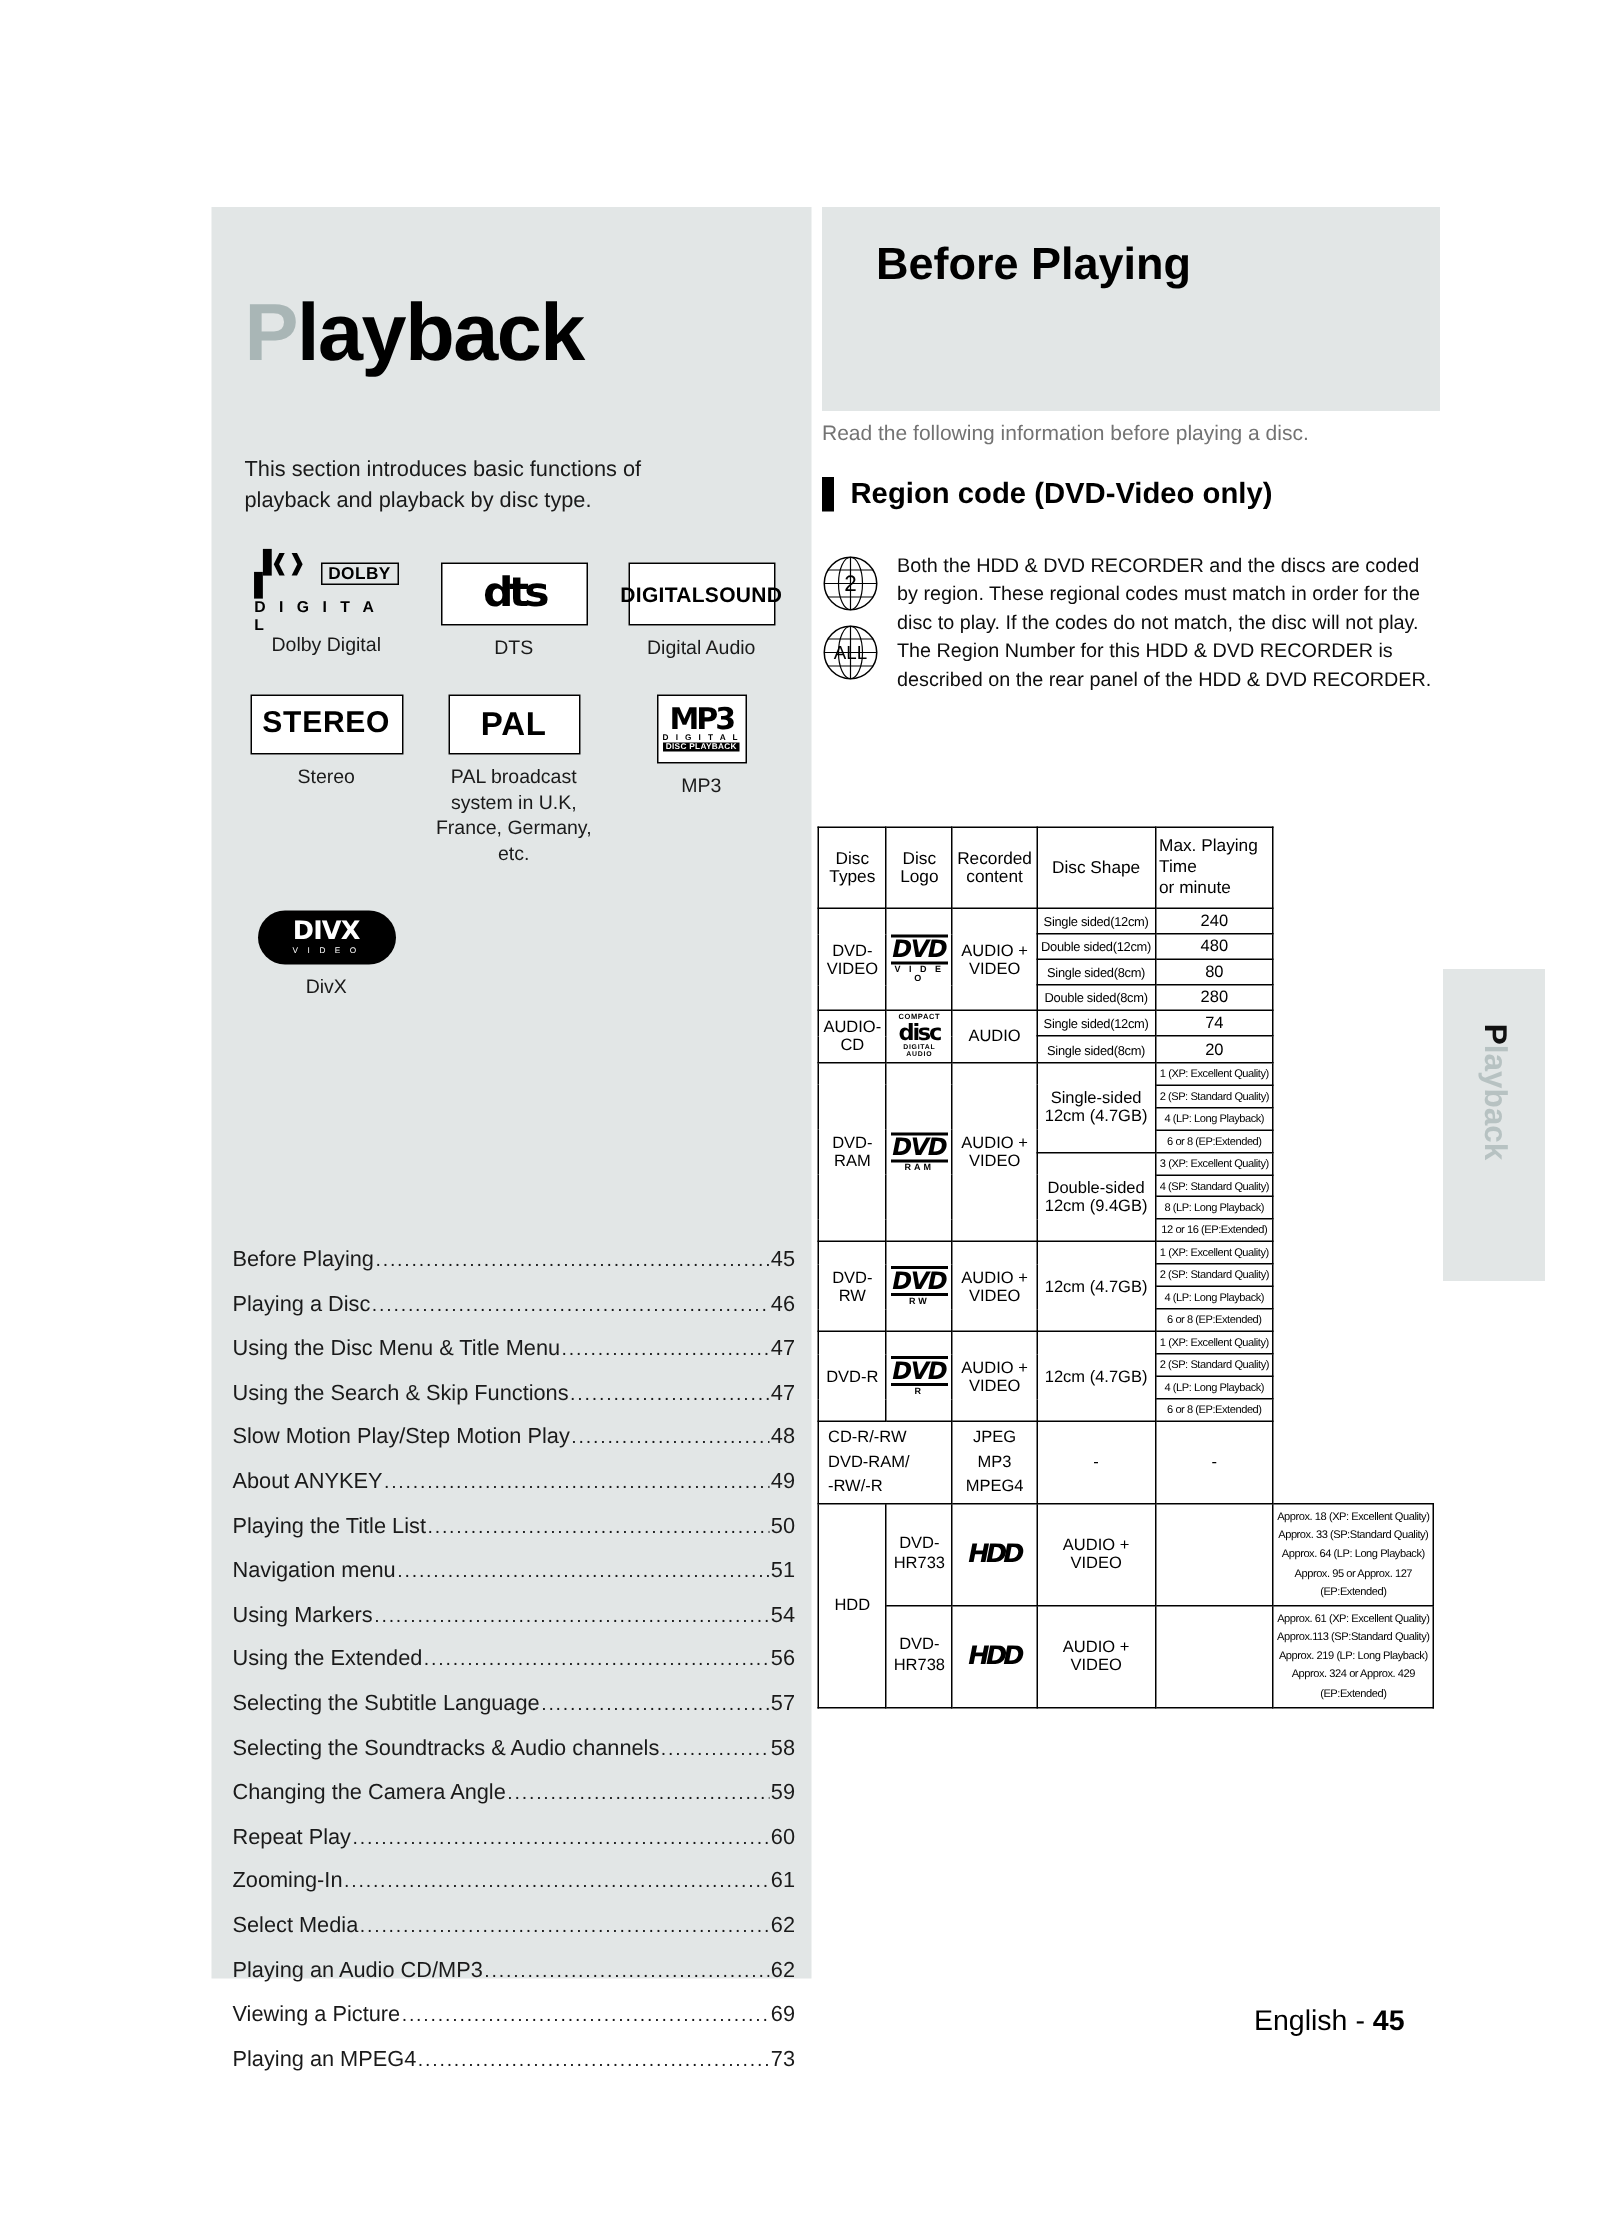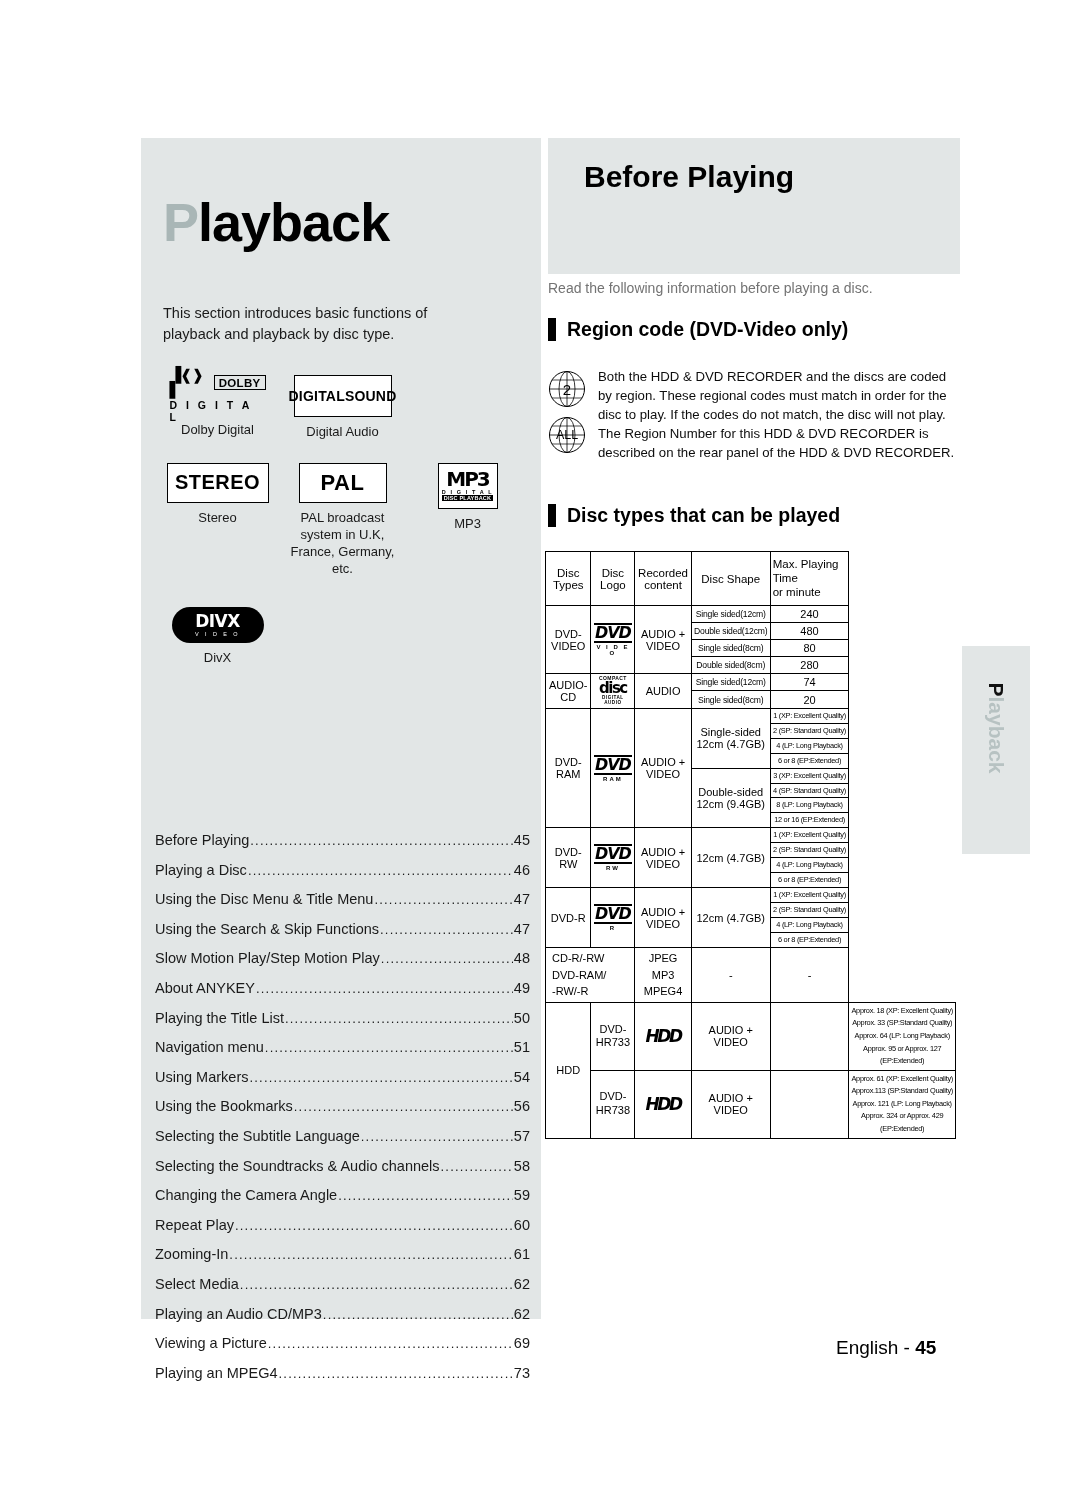--- a/index.html
+++ b/index.html
@@ -118,20 +118,26 @@
         <div class="lg-dolby">
           <div class="dolby-top">
             <span class="dd-bars">▐❰❱▌</span>
             <span class="dolby-box">DOLBY</span>
           </div>
           <div class="dolby-bot">D I G I T A L</div>
         </div>
         <div class="logo-cap">Dolby Digital</div>
       </div>
       <div class="logo-cell">
+        <div class="lg-dts">
+            <span class="dts-txt">dts</span>
+          </div>
+        <div class="logo-cap">DTS</div>
+      </div>
+      <div class="logo-cell">
         <div class="lg-digsound">
           <span>DIGITAL</span>
           <span>SOUND</span>
         </div>
         <div class="logo-cap">Digital Audio</div>
       </div>
     </div>
 
     <div class="logo-row" style="margin-top:22px;">
       <div class="logo-cell">
@@ -207,21 +213,21 @@
         <span class="toc-label">Navigation menu</span>
         <span class="toc-dots">................................................................................</span>
         <span class="toc-page">51</span>
       </div>
       <div class="toc-row">
         <span class="toc-label">Using Markers</span>
         <span class="toc-dots">................................................................................</span>
         <span class="toc-page">54</span>
       </div>
       <div class="toc-row">
-        <span class="toc-label">Using the Bookmarks</span>
+        <span class="toc-label">Using the Extended</span>
         <span class="toc-dots">................................................................................</span>
         <span class="toc-page">56</span>
       </div>
       <div class="toc-row">
         <span class="toc-label">Selecting the Subtitle Language</span>
         <span class="toc-dots">................................................................................</span>
         <span class="toc-page">57</span>
       </div>
       <div class="toc-row">
         <span class="toc-label">Selecting the Soundtracks &amp; Audio channels</span>
@@ -295,24 +301,20 @@
             <line x1="1.5" y1="19" x2="36.5" y2="19" stroke="#000" stroke-width="0.8"></line>
             <path d="M4 10 H34" stroke="#000" stroke-width="0.7" fill="none"></path>
             <path d="M4 28 H34" stroke="#000" stroke-width="0.7" fill="none"></path>
           </svg>
         <div class="globe-label all" style="background:transparent;">ALL</div>
       </div>
     </div>
     <div class="region-text">Both the HDD &amp; DVD RECORDER and the discs are coded by region. These regional codes must match in order for the disc to play. If the codes do not match, the disc will not play. The Region Number for this HDD &amp; DVD RECORDER is described on the rear panel of the HDD &amp; DVD RECORDER.</div>
   </div>
 
-  <div class="sec-head" id="sec-disc">
-    <span class="sec-bar"></span>
-    <span class="sec-text">Disc types that can be played</span>
-  </div>
 
   <table class="disc-table">
     <tbody>
         <tr class="hdr">
       <td class="c-types">Disc Types</td>
       <td class="c-logo">Disc Logo</td>
       <td class="c-content">Recorded content</td>
       <td class="c-shape">Disc Shape</td>
       <td class="c-time">
         <div>Max. Playing Time</div>
@@ -484,21 +486,21 @@
       <td class="hdd-sub">
         <div>DVD-</div>
         <div>HR738</div>
       </td>
       <td><span class="hdd-mark">HDD</span></td>
       <td>AUDIO + VIDEO</td>
       <td></td>
       <td class="tiny2" style="line-height:1.7;">
         <div>Approx. 61 (XP: Excellent Quality)</div>
         <div>Approx.113 (SP:Standard Quality)</div>
-        <div>Approx. 121 (LP: Long Playback)</div>
+        <div>Approx. 219 (LP: Long Playback)</div>
         <div>Approx. 324 or Approx. 429</div>
         <div>(EP:Extended)</div>
       </td>
     </tr>
   </tbody>
     </table>
 
   <div class="footer"><span>English - </span><b>45</b></div>
 
   <div class="side-tab">

